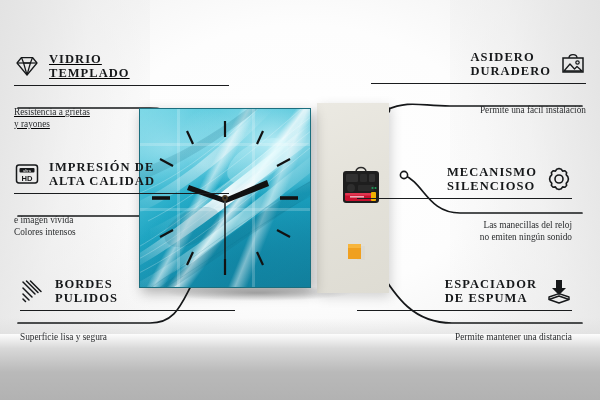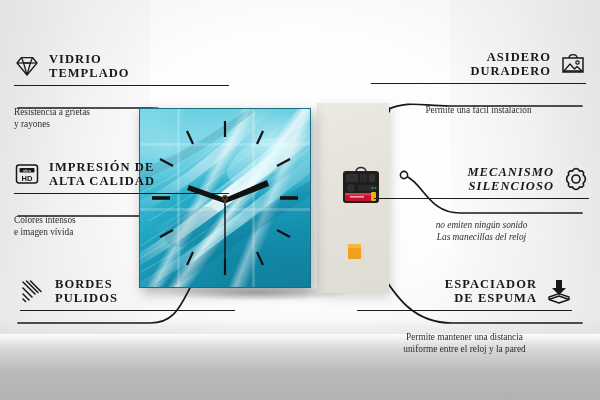--- a/index.html
+++ b/index.html
@@ -29,38 +29,38 @@
   
   .feat{position:absolute;width:215px;}
   .feat .head{display:flex;align-items:center;gap:9px;}
   .feat.right .head{flex-direction:row-reverse;}
   .feat .titles{line-height:1.12;}
   .feat .t1,.feat .t2{
     font-family:"Liberation Serif", serif;
     font-weight:bold;font-size:12.5px;letter-spacing:1.05px;
     color:#16181a;white-space:nowrap;
   }
-  .feat.right .titles{text-align:right;}
+  .feat.right .titles{}
   .feat .rule{
     height:0;border-top:1.4px solid #1a1c1e;margin-top:5px;width:100%;
   }
   .feat .desc{
     margin-top:20px;font-family:"Liberation Serif", serif;
     font-size:9.3px;line-height:1.32;color:#2b2d2f;
   }
-  .feat.right .desc{text-align:center;}
+  .feat.right .desc{text-align:right;}
   .ico{width:26px;height:26px;flex:0 0 26px;display:block;}
 
   
-  #feat-vidrio   {left:14px; top:52px;}
+  #feat-vidrio   {left:14px; top:52px;text-decoration:underline;}
   #feat-impresion{left:14px; top:160px;}
   #feat-bordes   {left:20px; top:277px;}
   
   #feat-asidero  {left:371px; top:50px;}
-  #feat-mecanismo{left:374px; top:165px;font-style:italic;}
+  #feat-mecanismo{left:357px; top:165px;}
   #feat-espaciador{left:357px; top:277px;}
 
   
   .wires{position:absolute;inset:0;width:600px;height:400px;pointer-events:none;}
 
   
   .product{position:absolute;left:139px;top:103px;width:250px;height:197px;}
   .clock{
     position:absolute;left:0;top:5px;width:170px;height:178px;
     border:1.6px solid #1b6e7e;
@@ -261,22 +261,22 @@
         <text x="13" y="10.8" font-family="Liberation Sans, sans-serif" font-size="4" fill="#ffffff" text-anchor="middle">ultra</text>
         <text x="13" y="19.6" font-family="Liberation Sans, sans-serif" font-size="7.6" font-weight="bold" fill="#16181a" text-anchor="middle">HD</text>
       </svg>
       <div class="titles">
         <div class="t1">IMPRESIÓN DE</div>
         <div class="t2">ALTA CALIDAD</div>
       </div>
     </div>
     <div class="rule"></div>
     <div class="desc">
+      <div>e imagen vívida</div>
       <div>Colores intensos</div>
-      <div>e imagen vívida</div>
     </div>
   </div>
 
   <div class="feat left" id="feat-bordes">
     <div class="head">
       <svg class="ico" viewBox="0 0 26 26">
         <g stroke="#16181a" stroke-width="1.5" stroke-linecap="round">
           <line x1="3" y1="4" x2="15" y2="16"></line>
           <line x1="3" y1="10" x2="12" y2="19"></line>
           <line x1="3" y1="16" x2="9" y2="22"></line>
@@ -284,20 +284,23 @@
           <line x1="6.5" y1="3" x2="18" y2="14.5"></line>
           <line x1="10.5" y1="3" x2="21" y2="13.5"></line>
         </g>
       </svg>
       <div class="titles">
         <div class="t1">BORDES</div>
         <div class="t2">PULIDOS</div>
       </div>
     </div>
     <div class="rule"></div>
+    <div class="desc">
+      <div>Superficie lisa y segura</div>
+    </div>
   </div>
 
   <div class="feat right" id="feat-asidero">
     <div class="head">
       <svg class="ico" viewBox="0 0 26 26">
         <path d="M9 7 C9 2.5, 17 2.5, 17 7" fill="none" stroke="#16181a" stroke-width="1.3"></path>
         <rect x="3" y="7" width="20" height="14" fill="none" stroke="#16181a" stroke-width="1.5"></rect>
         <circle cx="17.5" cy="11.5" r="1.7" fill="none" stroke="#16181a" stroke-width="1.2"></circle>
         <path d="M4 20 L10 13 L14.5 18 L17 15.5 L22 20 Z" fill="none" stroke="#16181a" stroke-width="1.3" stroke-linejoin="round"></path>
       </svg>
@@ -318,37 +321,36 @@
         <path d="M13 2.6 L15.3 3.2 L16.6 5.1 L18.9 4.8 L20.6 6.5 L20.2 8.8 L21.8 10.6 L22.4 13 L21.8 15.4 L20.2 17.2 L20.6 19.5 L18.9 21.2 L16.6 20.9 L15.3 22.8 L13 23.4 L10.7 22.8 L9.4 20.9 L7.1 21.2 L5.4 19.5 L5.8 17.2 L4.2 15.4 L3.6 13 L4.2 10.6 L5.8 8.8 L5.4 6.5 L7.1 4.8 L9.4 5.1 L10.7 3.2 Z" fill="none" stroke="#16181a" stroke-width="1.6" stroke-linejoin="round"></path>
         <circle cx="13" cy="13" r="4" fill="none" stroke="#16181a" stroke-width="1.6"></circle>
       </svg>
       <div class="titles">
         <div class="t1">MECANISMO</div>
         <div class="t2">SILENCIOSO</div>
       </div>
     </div>
     <div class="rule"></div>
     <div class="desc">
+      <div>Las manecillas del reloj</div>
       <div>no emiten ningún sonido</div>
-      <div>Las manecillas del reloj</div>
     </div>
   </div>
 
   <div class="feat right" id="feat-espaciador">
     <div class="head">
       <svg class="ico" viewBox="0 0 26 26">
         <path d="M10 2 L16 2 L16 10 L20 10 L13 17 L6 10 L10 10 Z" fill="#16181a"></path>
         <path d="M13 18 L23 21.5 L13 25 L3 21.5 Z" fill="none" stroke="#16181a" stroke-width="1.4" stroke-linejoin="round"></path>
         <path d="M3 21.5 L3 19 L13 15.6 L23 19 L23 21.5" fill="none" stroke="#16181a" stroke-width="1.4" stroke-linejoin="round"></path>
       </svg>
       <div class="titles">
         <div class="t1">ESPACIADOR</div>
         <div class="t2">DE ESPUMA</div>
       </div>
     </div>
     <div class="rule"></div>
     <div class="desc">
       <div>Permite mantener una distancia</div>
-      <div>uniforme entre el reloj y la pared</div>
     </div>
   </div>
 
 </div>
 
 </body></html>

